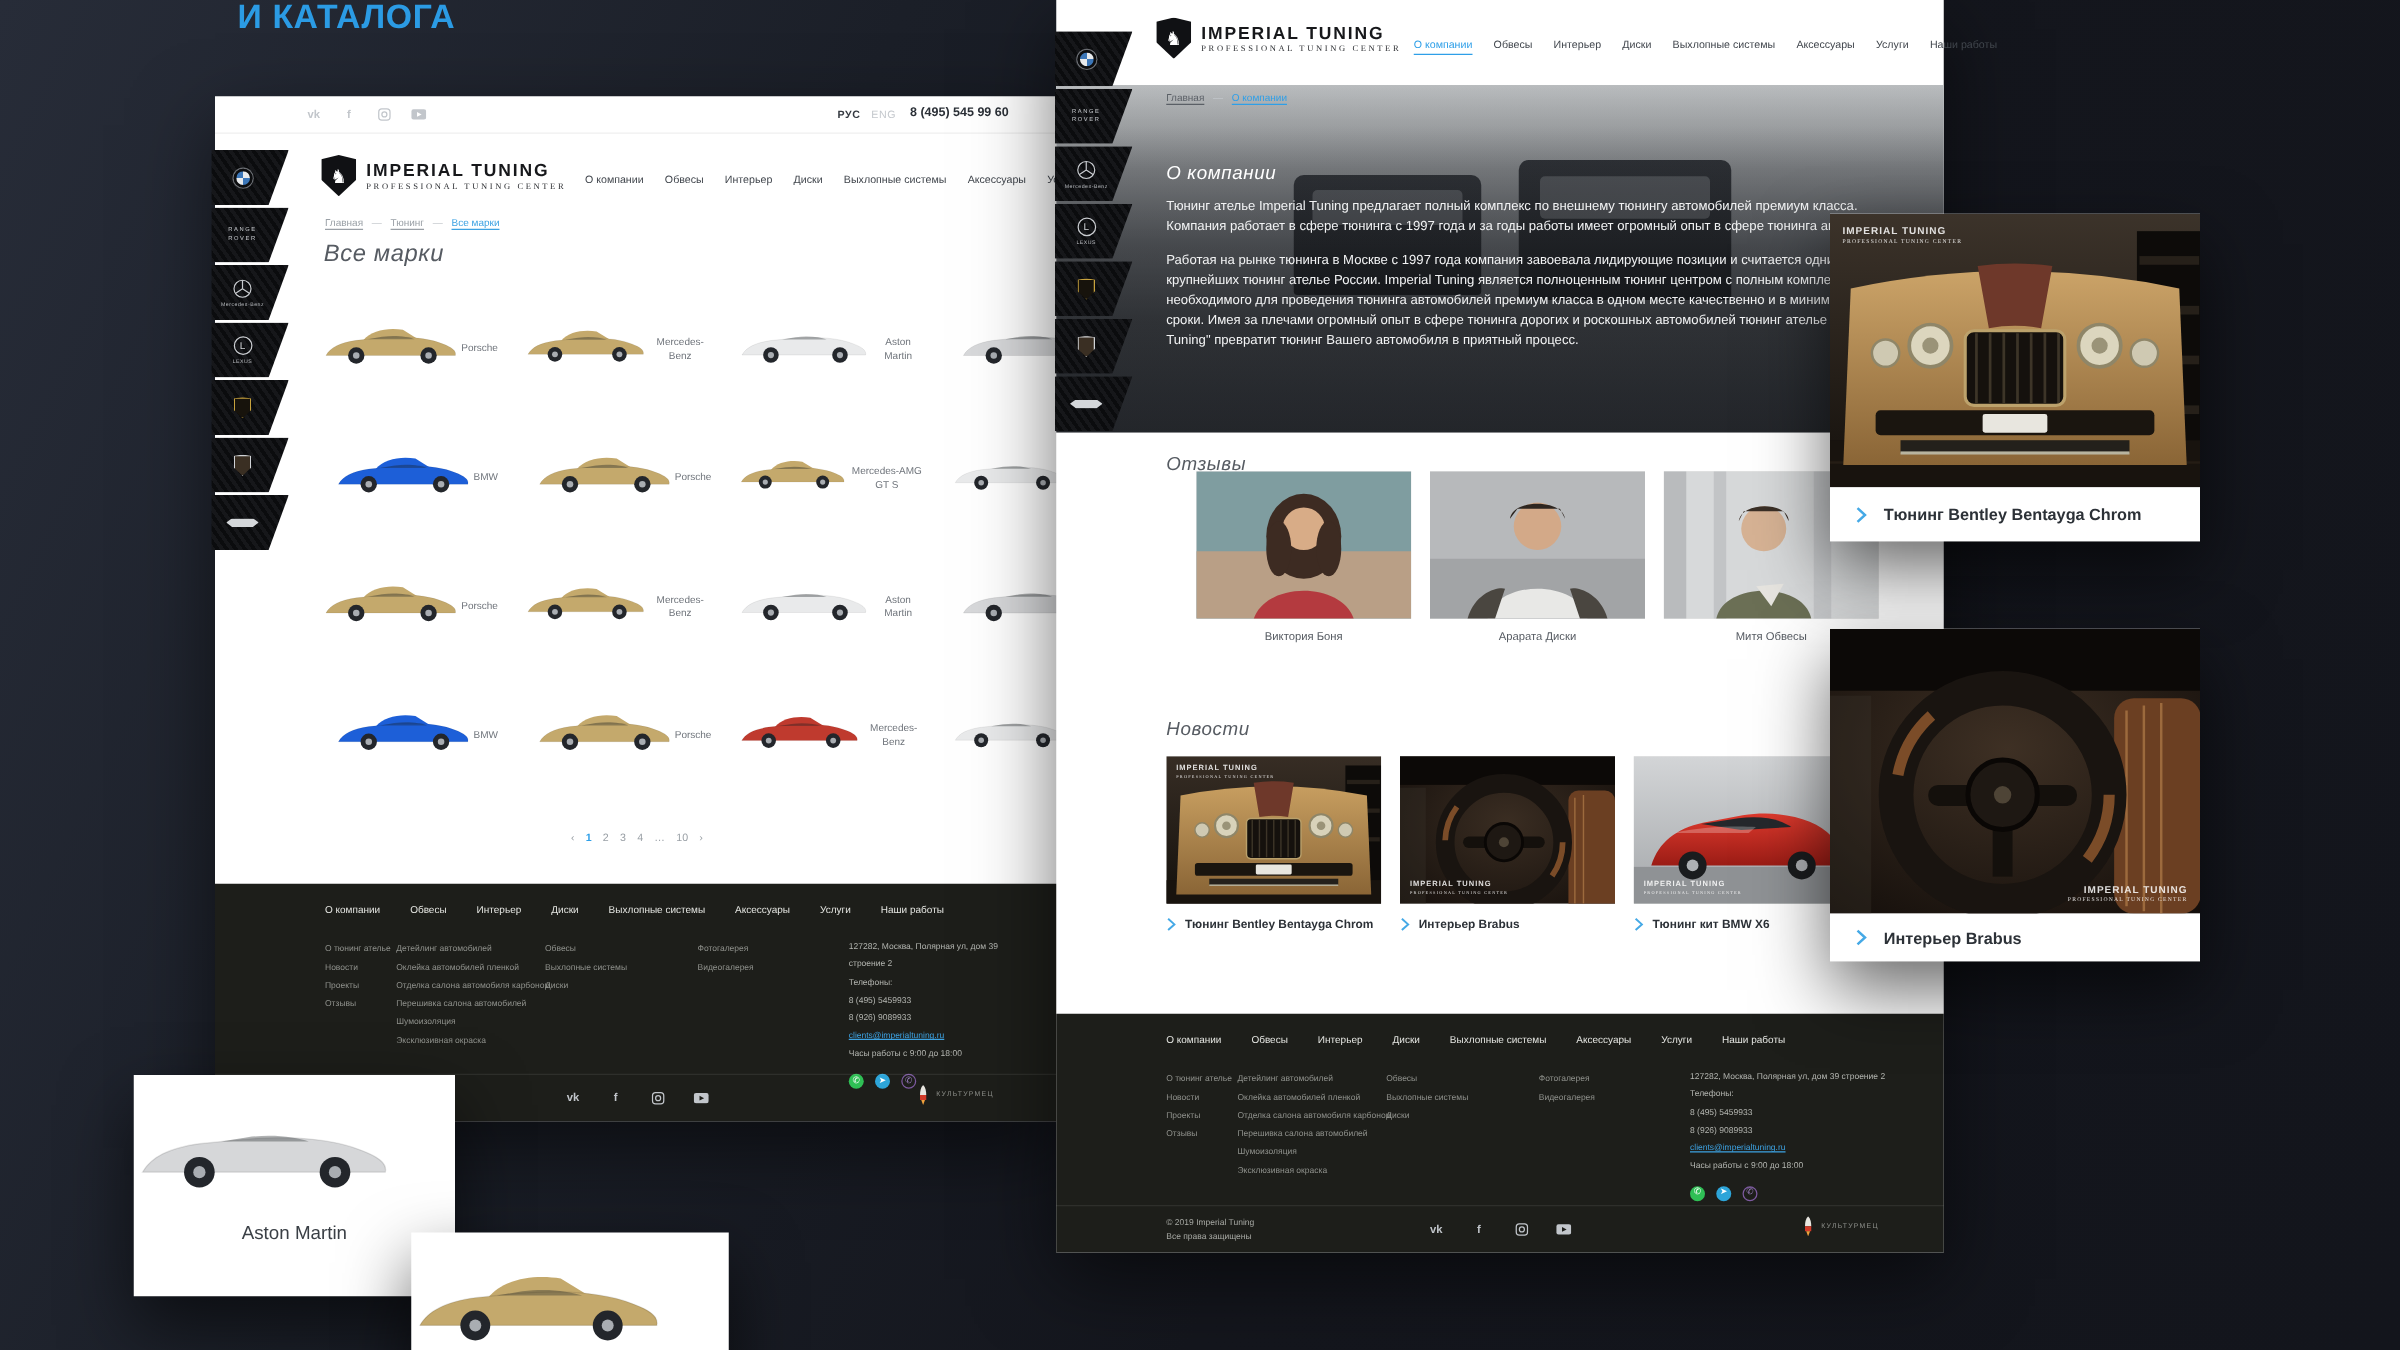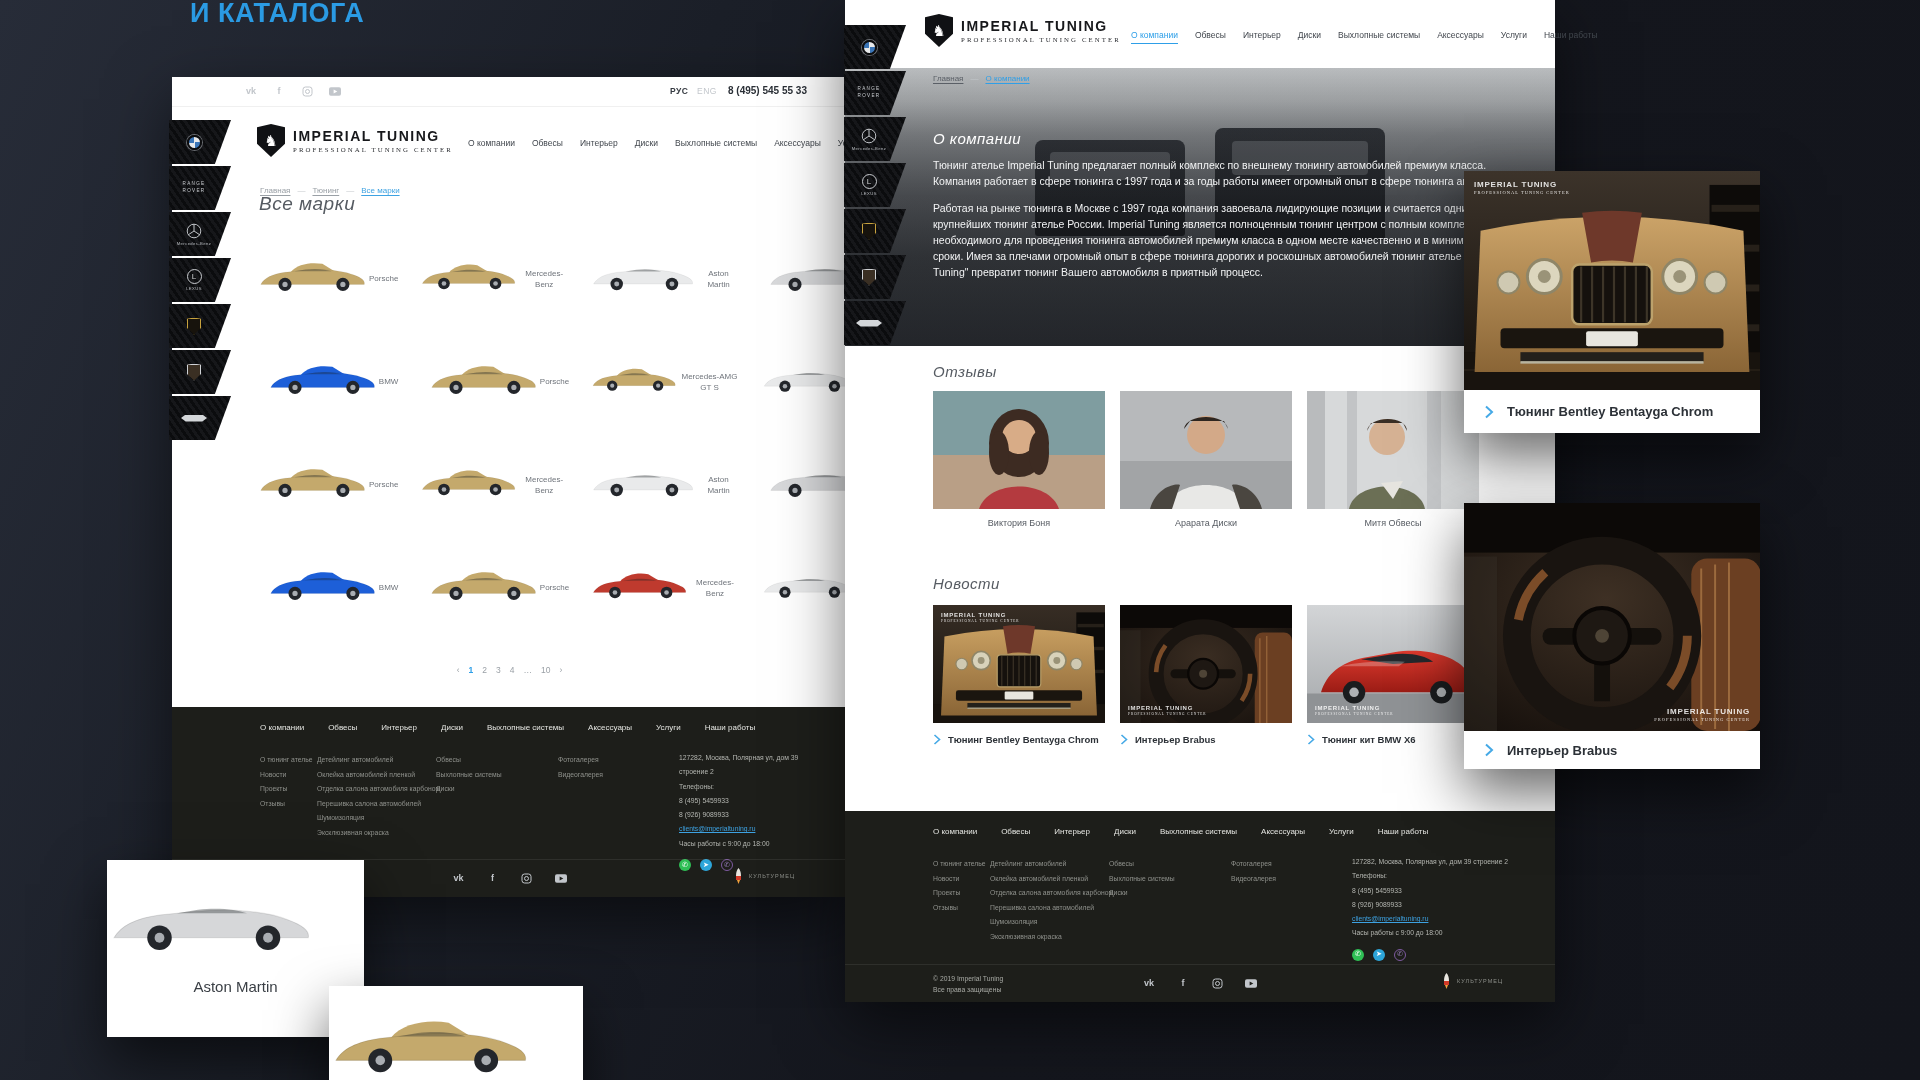--- a/index.html
+++ b/index.html
@@ -57,21 +57,21 @@
                  clip-path:polygon(50% 0,100% 8%,100% 62%,50% 100%,0 62%,0 8%); }
   .shield-mini.silver { border-color:#cfd2d6; background:#3a2f23; }
   .wings { width:26px; height:7px; background:#d4d7da; clip-path:polygon(0 50%,18% 0,82% 0,100% 50%,82% 100%,18% 100%); }
 
   
   .bc { position:absolute; font-size:8px; color:#9aa0a6; }
   .bc span { text-decoration:underline; text-underline-offset:2px; }
   .bc span:not(:last-of-type)::after { content:"—"; text-decoration:none; display:inline-block;
         margin:0 7px; color:#c4c8cc; }
   .bc span:last-of-type { color:#3da2e2; }
-  #page1 .bc { left:88px; top:97px;margin-top:12px; }
+  #page1 .bc { left:88px; top:97px; }
   .h-light { font-style:italic; font-weight:300; color:#565b62; letter-spacing:.5px; }
   #page1 .page-h { position:absolute; left:87px; top:116px; font-size:19px; }
 
   
   .cars-grid { position:absolute; left:85px; top:158px; width:566px;
                display:grid; grid-template-columns:repeat(4,1fr); column-gap:21px; row-gap:21px; }
   .car-cell { height:82px; display:flex; flex-direction:row; align-items:center; justify-content:flex-end; cursor:pointer; }
   .car { width:112px; height:42px; display:block; }
   .car path.body { stroke:rgba(0,0,0,.10); stroke-width:.6; }
   .car.convertible .roof { display:none; }
@@ -174,21 +174,21 @@
           </span>
         <span class="si">
           <svg width="13" height="9" viewBox="0 0 13 9">
               <rect width="13" height="9" rx="2" fill="currentColor"></rect>
               <path d="M5 2.4 L9 4.5 L5 6.6 Z" fill="#fff"></path>
             </svg>
           </span>
       </div>
       <span class="lang on">РУС</span>
       <span class="lang off">ENG</span>
-      <span class="phone">8 (495) 545 55 33</span>
+      <span class="phone">8 (495) 545 99 60</span>
     </div>
 
     <div class="hdr">
       <div class="logo">
         <div class="shield">♞</div>
         <div class="logo-txt">
           <div class="l1">IMPERIAL TUNING</div>
           <div class="l2">PROFESSIONAL TUNING CENTER</div>
         </div>
       </div>
@@ -569,21 +569,21 @@
         <span>Главная</span><span>О компании</span>
       </div>
       <div class="hero-h h-light">О компании</div>
       <div class="hero-p">
         <p>Тюнинг ателье Imperial Tuning предлагает полный комплекс по внешнему тюнингу автомобилей премиум класса. Компания работает в сфере тюнинга с 1997 года и за годы работы имеет огромный опыт в сфере тюнинга автомобилей.</p>
         <p>Работая на рынке тюнинга в Москве с 1997 года компания завоевала лидирующие позиции и считается одним из крупнейших тюнинг ателье России. Imperial Tuning является полноценным тюнинг центром с полным комплексом всего необходимого для проведения тюнинга автомобилей премиум класса в одном месте качественно и в минимальные сроки. Имея за плечами огромный опыт в сфере тюнинга дорогих и роскошных автомобилей тюнинг ателье "Imperial Tuning" превратит тюнинг Вашего автомобиля в приятный процесс.</p>
       </div>
     </div>
 
     <div class="sec-h h-light" style="top:363px;">Отзывы</div>
-    <div class="strip" style="top:391px;">
+    <div class="strip" style="top:377px;margin-left:24px;">
       <div>
         <div class="ph">
           <svg viewBox="0 0 172 118">
               <rect width="172" height="118" fill="#7f9da0"></rect>
               <rect y="64" width="172" height="54" fill="#b99f86"></rect>
               <ellipse cx="86" cy="52" rx="30" ry="34" fill="#3d2b22"></ellipse>
               <circle cx="86" cy="46" r="17" fill="#d8ac87"></circle>
               <path d="M46 118 C56 88 116 88 126 118 Z" fill="#b43a3f"></path>
               <ellipse cx="66" cy="62" rx="10" ry="22" fill="#3d2b22"></ellipse>
               <ellipse cx="106" cy="62" rx="10" ry="22" fill="#3d2b22"></ellipse>

